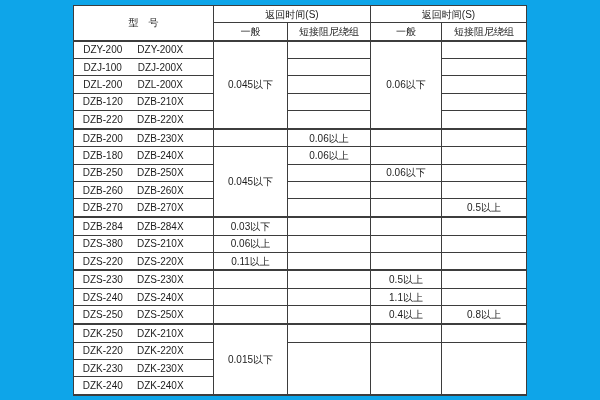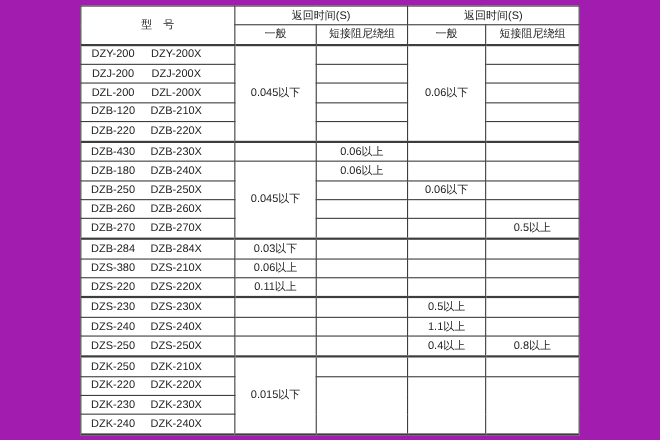--- a/index.html
+++ b/index.html
@@ -1,20 +1,20 @@
 <!DOCTYPE html>
 <html><head>
 <meta charset="utf-8">
 <style>
   html,body{margin:0;padding:0;}
   body{
     width:600px;height:400px;background:#ffffff;overflow:hidden;
     font-family:"Liberation Sans","DejaVu Sans",sans-serif;
   }
-  .page{position:relative;width:600px;height:400px;background:#a21caf;}
+  .page{position:relative;width:600px;height:400px;background:#0ea5e9;}
   table.spec{
     position:absolute;left:73px;top:5px;
     width:453px;height:391px;
     border-collapse:collapse;table-layout:fixed;
     background:#ffffff;
   }
   col.c-model{width:140px;}
   col.c-act-gen{width:74px;}
   col.c-act-damp{width:83px;}
   col.c-ret-gen{width:71px;}
@@ -70,21 +70,21 @@
             </div>
           </td>
         <td rowspan="5" class="bb2">0.045以下</td>
         <td></td>
         <td rowspan="5" class="bb2">0.06以下</td>
         <td></td>
       </tr>
       <tr>
         <td>
             <div class="model-wrap">
-              <span>DZJ-200</span>
+              <span>DZJ-100</span>
               <span>DZJ-200X</span>
             </div>
           </td>
         <td></td>
         <td></td>
       </tr>
       <tr>
         <td>
             <div class="model-wrap">
               <span>DZL-200</span>
@@ -111,21 +111,21 @@
               <span>DZB-220X</span>
             </div>
           </td>
         <td class="bb2"></td>
         <td class="bb2"></td>
       </tr>
 
       <tr>
         <td>
             <div class="model-wrap">
-              <span>DZB-430</span>
+              <span>DZB-200</span>
               <span>DZB-230X</span>
             </div>
           </td>
         <td></td>
         <td>0.06以上</td>
         <td></td>
         <td></td>
       </tr>
 
       <tr>

